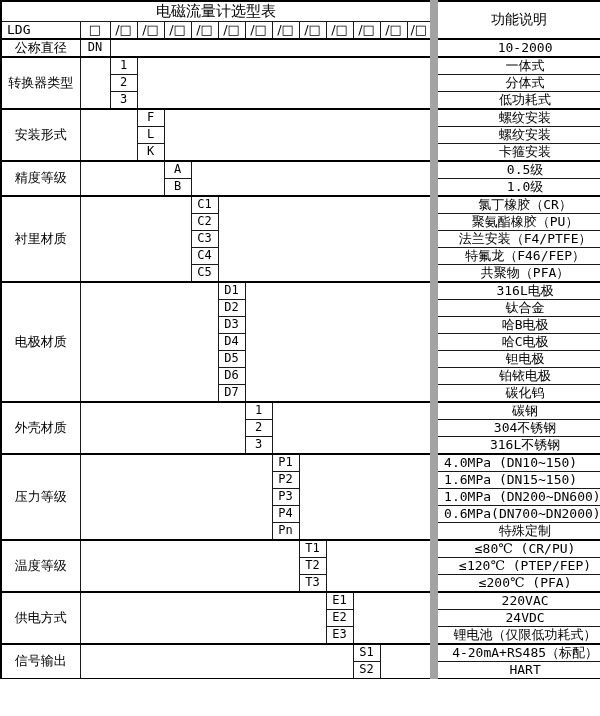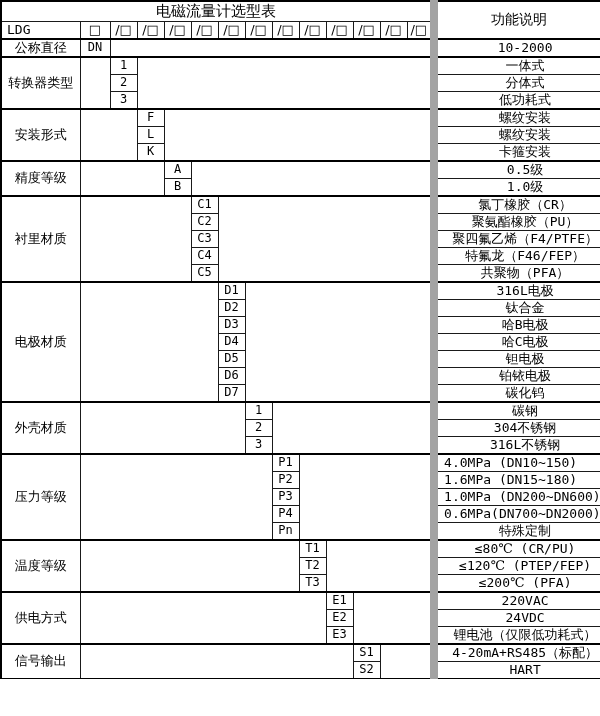--- a/index.html
+++ b/index.html
@@ -126,21 +126,21 @@
           <td class="code-cell sec-top">C1</td>
           <td class="filler sec-top" rowspan="5" colspan="8"></td>
           <td class="desc-cell fn-col sec-top">氯丁橡胶（CR）</td>
         </tr>
         <tr>
           <td class="code-cell">C2</td>
           <td class="desc-cell fn-col">聚氨酯橡胶（PU）</td>
         </tr>
         <tr>
           <td class="code-cell">C3</td>
-          <td class="desc-cell fn-col">聚四氟乙烯（F4/PTFE）</td>
+          <td class="desc-cell fn-col">法兰安装（F4/PTFE）</td>
         </tr>
         <tr>
           <td class="code-cell">C4</td>
           <td class="desc-cell fn-col">特氟龙（F46/FEP）</td>
         </tr>
         <tr>
           <td class="code-cell">C5</td>
           <td class="desc-cell fn-col">共聚物（PFA）</td>
         </tr>
         <tr>
@@ -191,21 +191,21 @@
         </tr>
         <tr>
           <td class="label-cell sec-top" rowspan="5">压力等级</td>
           <td class="filler sec-top" rowspan="5" colspan="7"></td>
           <td class="code-cell sec-top">P1</td>
           <td class="filler sec-top" rowspan="5" colspan="5"></td>
           <td class="desc-cell fn-col sec-top desc-left">4.0MPa (DN10~150)</td>
         </tr>
         <tr>
           <td class="code-cell">P2</td>
-          <td class="desc-cell fn-col desc-left">1.6MPa (DN15~180)</td>
+          <td class="desc-cell fn-col desc-left">1.6MPa (DN15~150)</td>
         </tr>
         <tr>
           <td class="code-cell">P3</td>
           <td class="desc-cell fn-col desc-left">1.0MPa (DN200~DN600)</td>
         </tr>
         <tr>
           <td class="code-cell">P4</td>
           <td class="desc-cell fn-col desc-left">0.6MPa(DN700~DN2000)</td>
         </tr>
         <tr>

